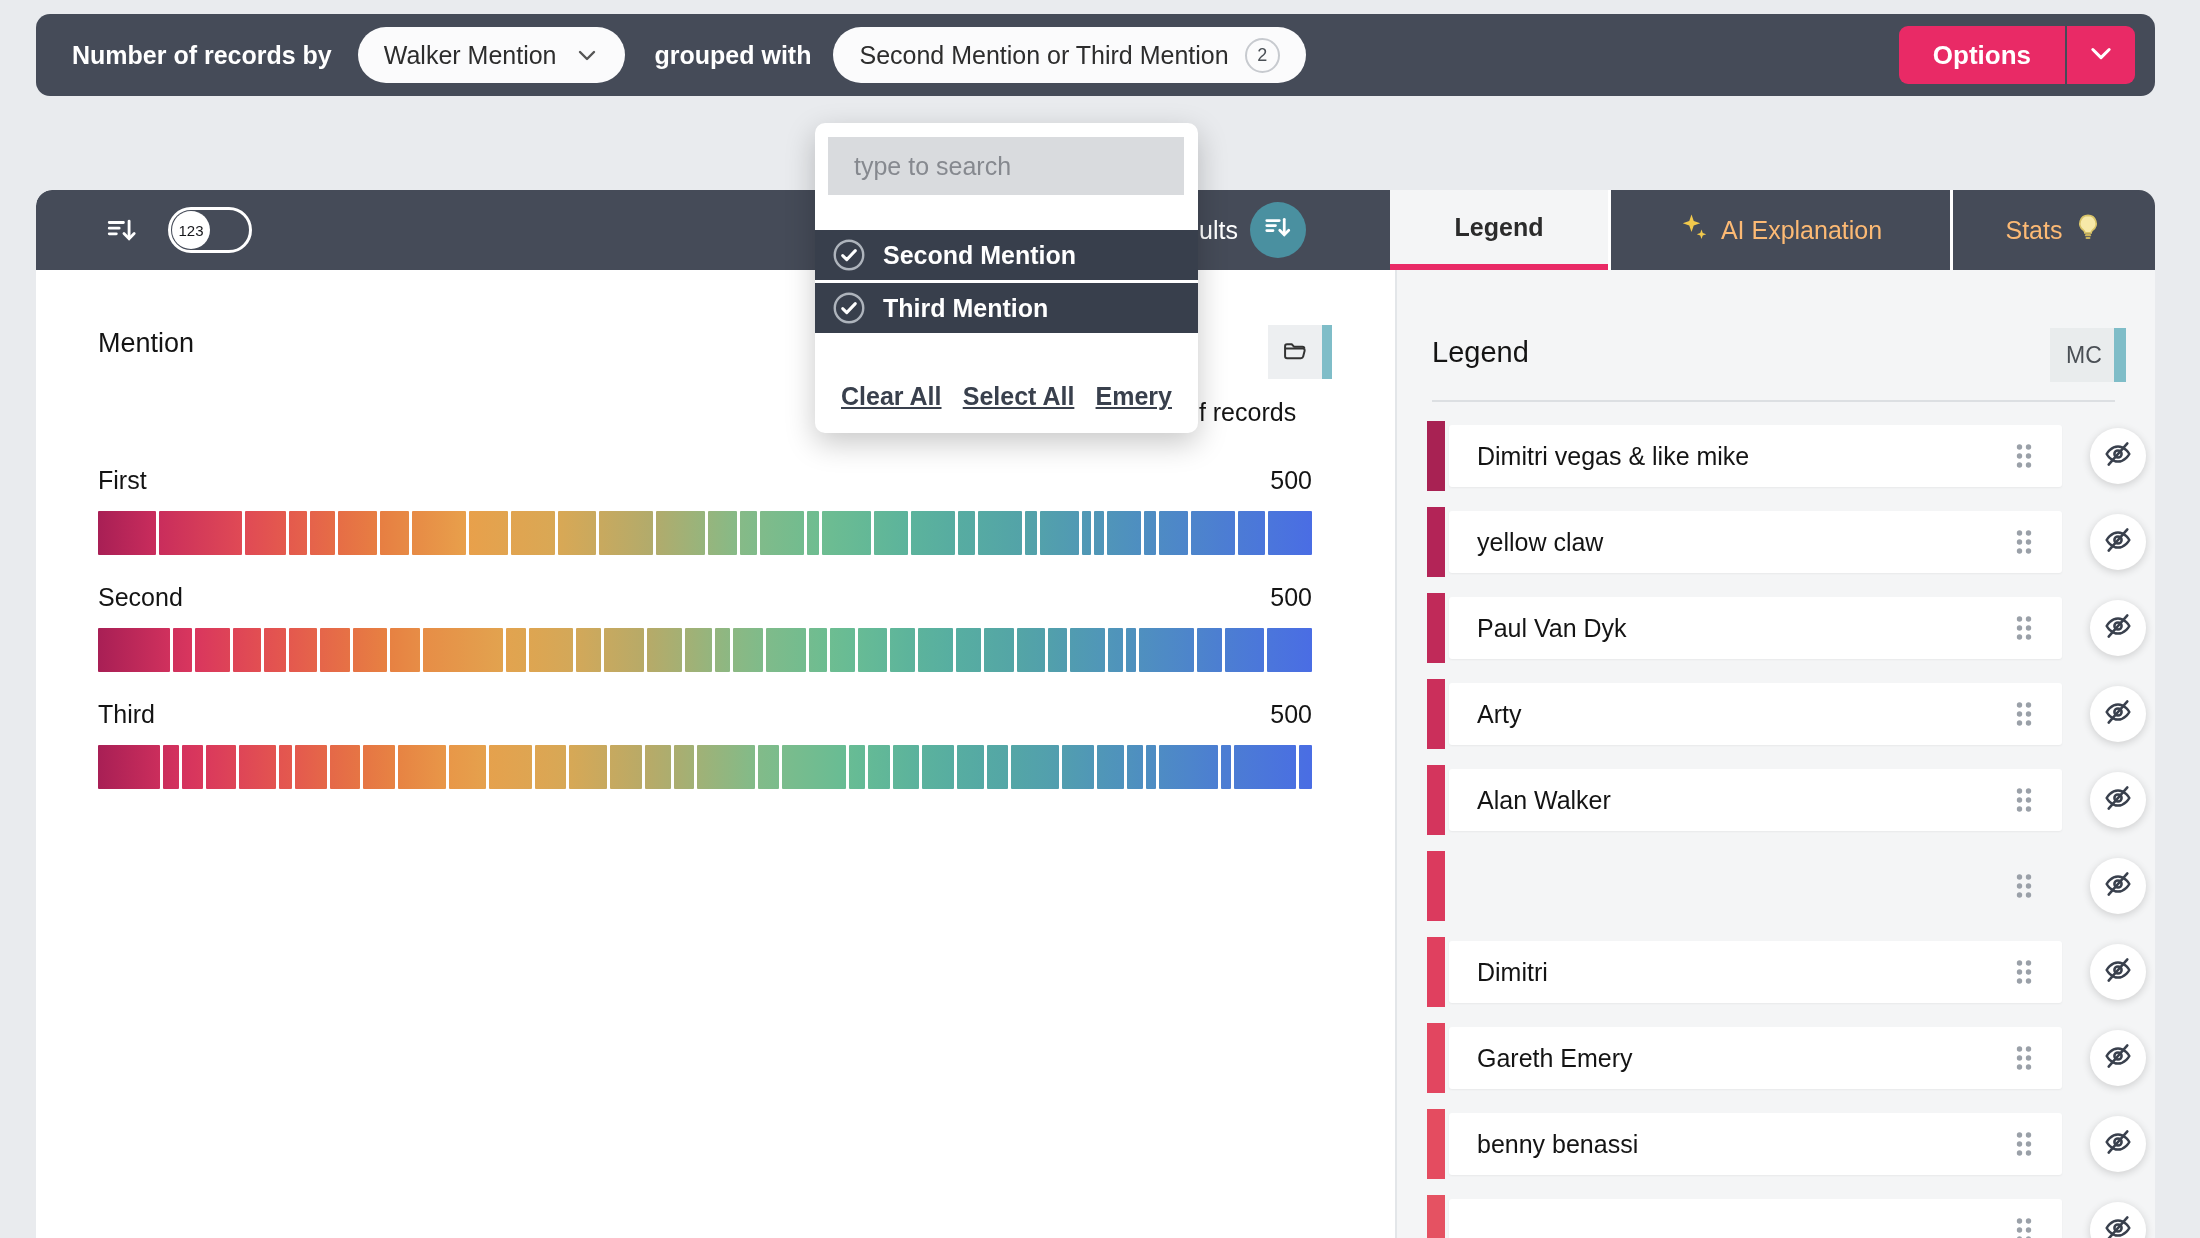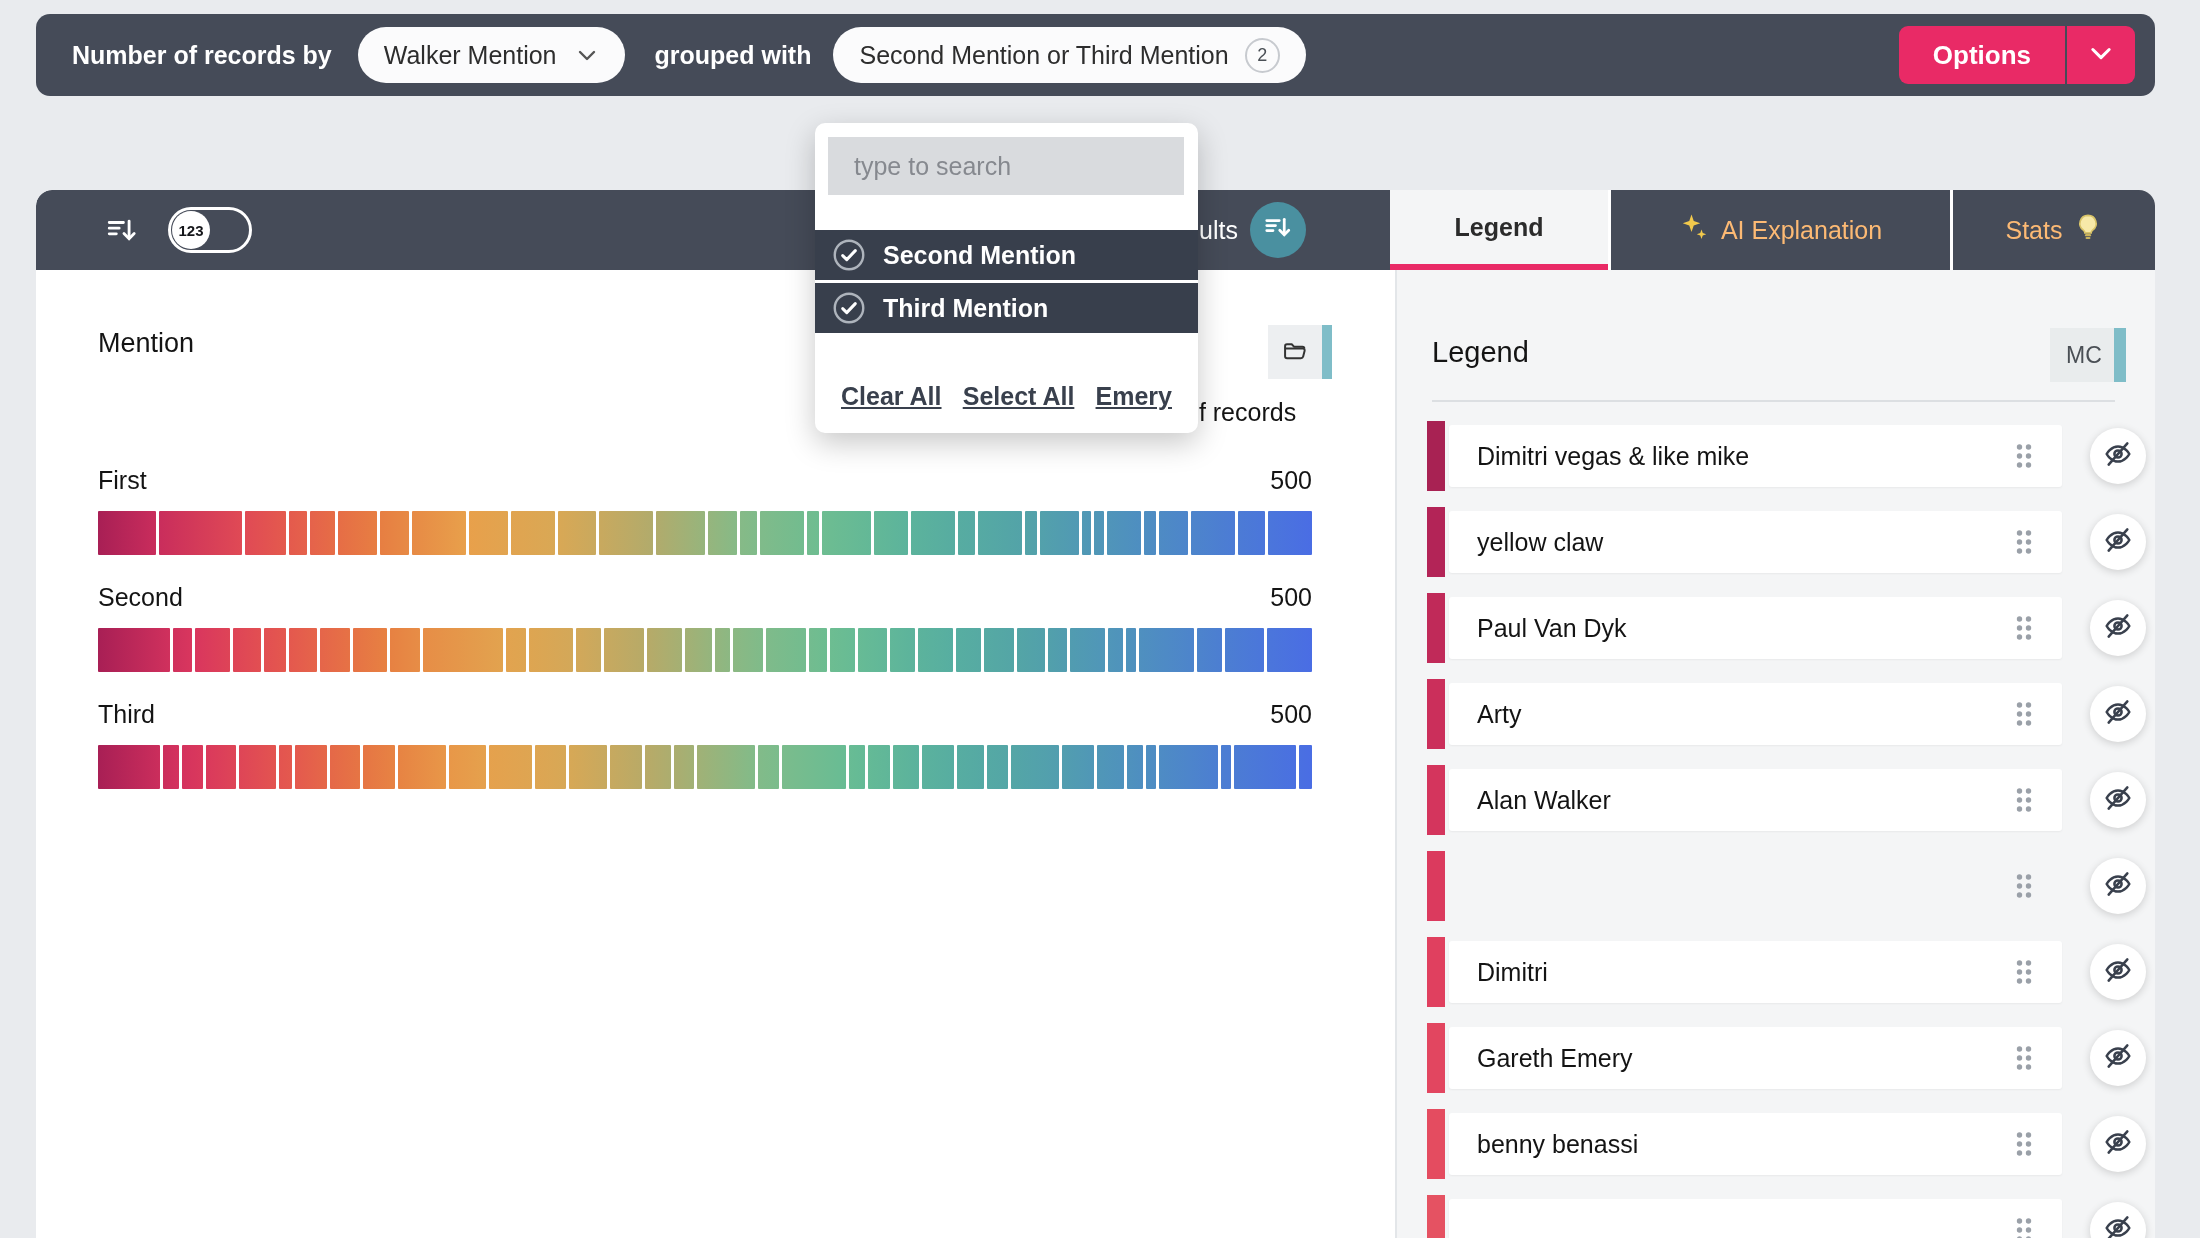--- a/index.html
+++ b/index.html
@@ -37,21 +37,21 @@
 
   
   .card{position:absolute;left:36px;top:190px;width:2119px;height:1048px;background:#fff;
         border-radius:16px 16px 0 0;overflow:hidden;}
   .card-header{position:absolute;left:0;top:0;width:2119px;height:80px;}
   .hdr-dark{position:absolute;left:0;top:0;width:1354px;height:80px;background:#454b58;border-radius:16px 0 0 0;}
   .sort-ic{position:absolute;left:69px;top:24px;}
   .toggle{position:absolute;left:132px;top:17px;width:84px;height:46px;border:3px solid #fff;
           border-radius:25px;box-sizing:border-box;cursor:pointer;}
   .toggle .knob{position:absolute;left:1px;top:1px;width:38px;height:38px;background:#fff;border-radius:50%;
-          display:flex;align-items:center;justify-content:center;font-size:15px;font-weight:700;color:#15161a;}
+          display:flex;align-items:center;justify-content:center;font-size:15px;font-weight:400;color:#15161a;}
   .hdr-results{position:absolute;left:1163px;top:26px;color:#fff;font-size:25px;}
   .hdr-circle{position:absolute;left:1214px;top:12px;width:56px;height:56px;border-radius:50%;
           background:#4a90a0;display:flex;align-items:center;justify-content:center;cursor:pointer;}
   .tabs{position:absolute;left:1354px;top:0;width:765px;height:80px;display:flex;}
   .tab{height:80px;display:flex;align-items:center;justify-content:center;gap:12px;font-size:25px;
        cursor:pointer;box-sizing:border-box;}
   .tab.dark{background:#454b58;color:#fdba74;}
   .tab.active{background:#f4f5f6;color:#2b2b2b;font-weight:600;border-bottom:6px solid #e92a66;}
   .tabsep{width:3px;height:80px;background:#fff;}
 

